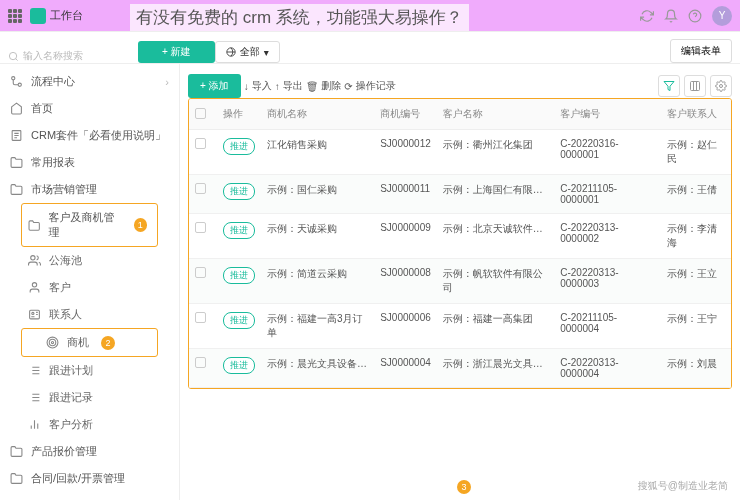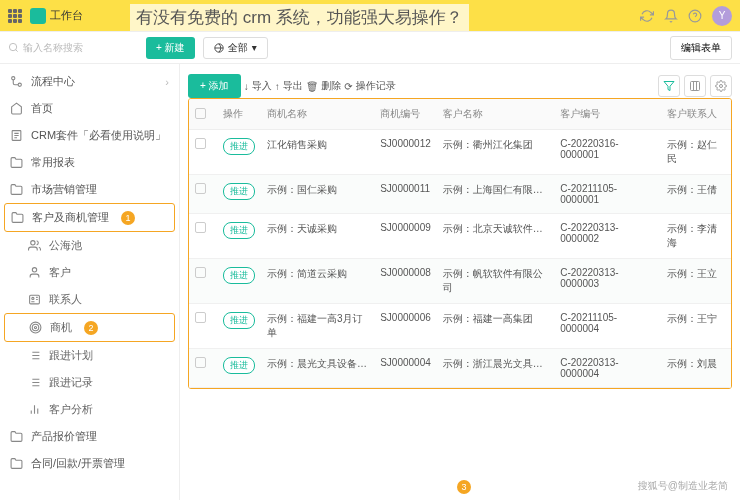--- a/index.html
+++ b/index.html
@@ -1,34 +1,34 @@
 <!DOCTYPE html>
 <html><head>
 <meta charset="utf-8">
 <style>
 * { margin: 0; padding: 0; box-sizing: border-box; font-family: -apple-system, "Microsoft YaHei", sans-serif; }
 body { width: 740px; height: 500px; background: #fff; font-size: 11px; color: #333; overflow: hidden; position: relative; }
-.header { height: 32px; display: flex; align-items: center; padding: 0 8px; border-bottom: 1px solid #eee; background: #fde047; }
+.header { height: 32px; display: flex; align-items: center; padding: 0 8px; border-bottom: 1px solid #eee; background: #f0abfc; }
 .apps-icon { width: 14px; height: 14px; display: grid; grid-template-columns: repeat(3,1fr); gap: 1px; margin-right: 8px; }
 .apps-icon span { background: #666; border-radius: 1px; }
 .logo { width: 16px; height: 16px; background: #1abc9c; border-radius: 3px; margin-right: 4px; }
 .overlay-text { position: absolute; top: 4px; left: 130px; font-size: 17px; color: #555; z-index: 100; background: rgba(255,255,255,0.7); padding: 2px 6px; }
 .header-right { margin-left: auto; display: flex; align-items: center; gap: 10px; }
 .header-right .ico { width: 14px; height: 14px; color: #999; }
 .avatar { width: 20px; height: 20px; border-radius: 50%; background: #b39ddb; color: #fff; display: flex; align-items: center; justify-content: center; font-size: 10px; }
-.sub-header { height: 32px; display: flex; align-items: center; padding: 0 8px; gap: 8px; border-bottom: 1px solid #eee; }
+.sub-header { height: 32px; display: flex; align-items: flex-end; padding: 0 8px; gap: 0; border-bottom: 1px solid #eee; }
 .search-box { flex: 0 0 130px; display: flex; align-items: center; gap: 4px; color: #bbb; font-size: 10px; }
-.btn-new { background: #1abc9c; color: #fff; padding: 4px 10px; border-radius: 3px; font-size: 10px; border: none; cursor: pointer; }
+.btn-new { background: #1abc9c; color: #fff; padding: 4px 24px; border-radius: 3px; font-size: 10px; border: none; cursor: pointer; }
 .tab-all { padding: 3px 10px; border: 1px solid #ddd; border-radius: 3px; background: #fff; font-size: 10px; display: flex; align-items: center; gap: 4px; }
 .btn-edit { padding: 4px 10px; border: 1px solid #ddd; border-radius: 3px; background: #fff; font-size: 10px; }
 .main { display: flex; height: calc(100% - 64px); }
 .sidebar { width: 180px; border-right: 1px solid #eee; overflow-y: auto; padding-top: 4px; }
 .nav-item { display: flex; align-items: center; padding: 6px 10px; cursor: pointer; color: #555; gap: 8px; font-size: 11px; }
 .nav-item.sub { padding-left: 28px; color: #666; }
-.nav-item.active { border: 1px solid #f5a623; border-radius: 3px; margin: 0 4px; padding-left: 6px; }
+.nav-item.active { border: 1px solid #f5a623; border-radius: 3px; margin: 0 21px; padding-left: 6px; }
 .nav-item.active.sub { padding-left: 24px; }
 .nav-item .chev { margin-left: auto; color: #bbb; }
 .badge { width: 14px; height: 14px; border-radius: 50%; background: #f5a623; color: #fff; font-size: 9px; display: inline-flex; align-items: center; justify-content: center; margin-left: 4px; }
 .nav-ico { width: 13px; color: #888; }
 .content { flex: 1; padding: 10px 8px; position: relative; }
 .toolbar { display: flex; align-items: center; gap: 3px; margin-bottom: 0; font-size: 10px; color: #555; }
 .btn-add { background: #1abc9c; color: #fff; padding: 5px 12px; border-radius: 3px; border: none; cursor: pointer; font-size: 10px; }
 .tool-link { display: flex; align-items: center; gap: 3px; cursor: pointer; }
 .tool-icons { margin-left: auto; display: flex; gap: 4px; }
 .tool-icons .tib { width: 22px; height: 22px; border: 1px solid #ddd; border-radius: 3px; display: flex; align-items: center; justify-content: center; color: #1abc9c; }

